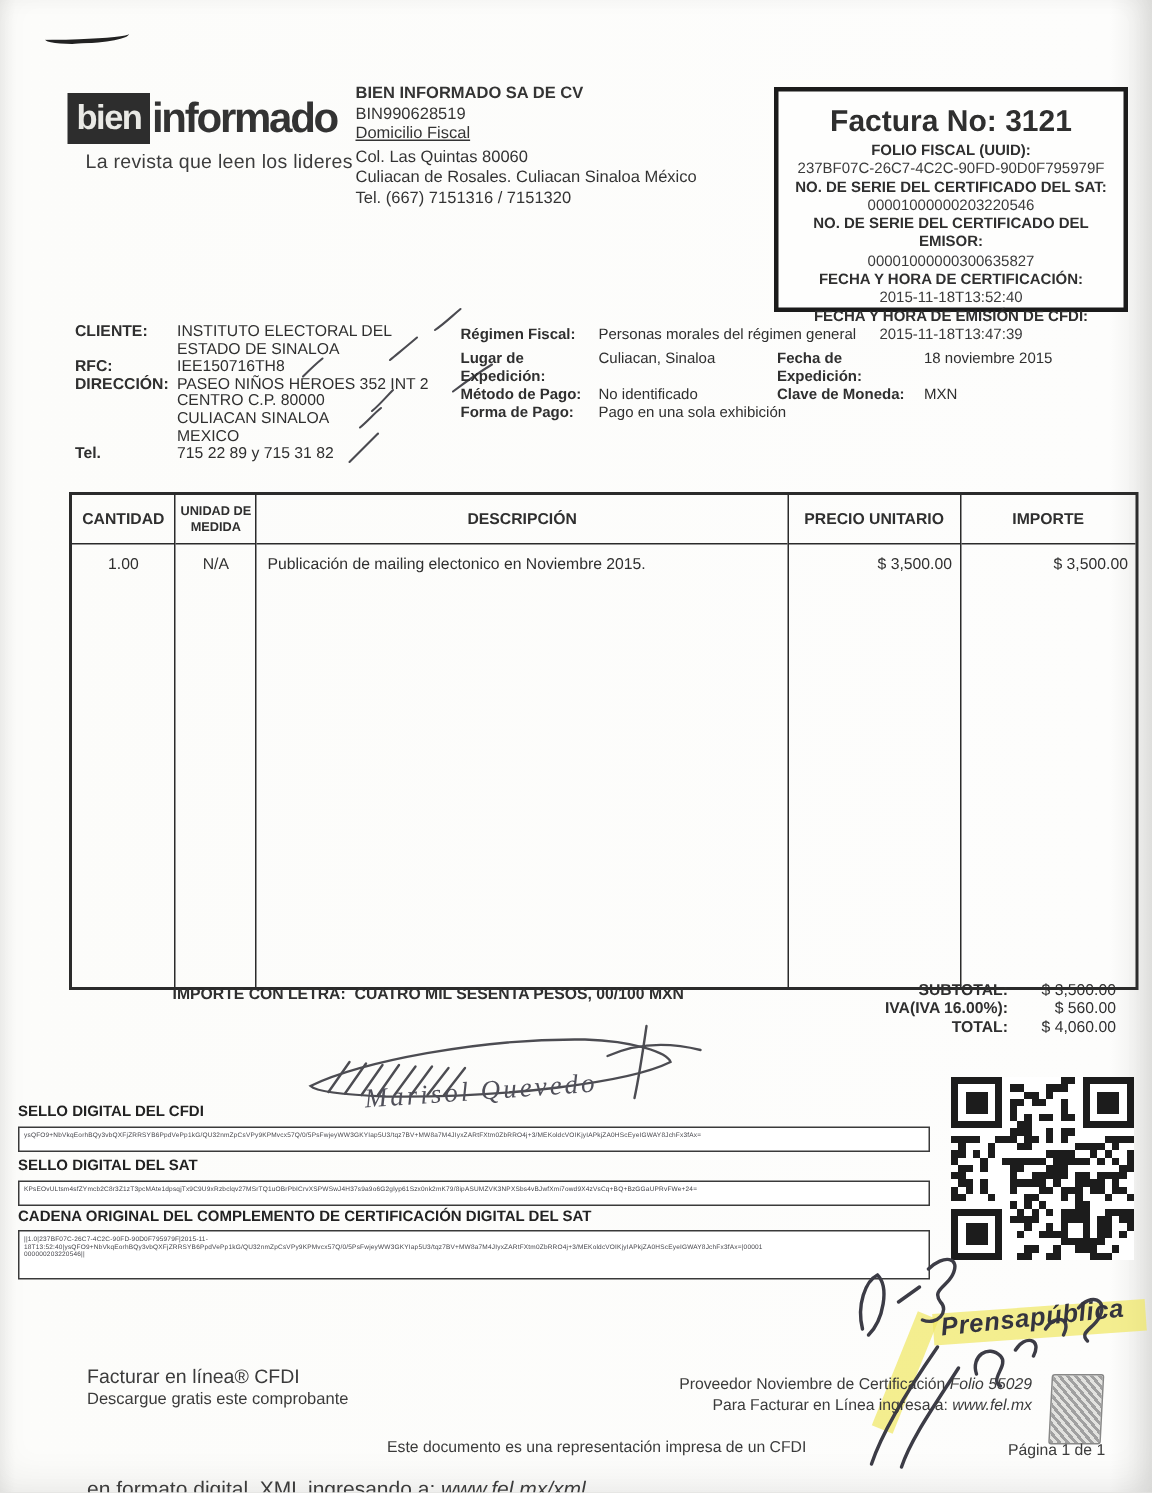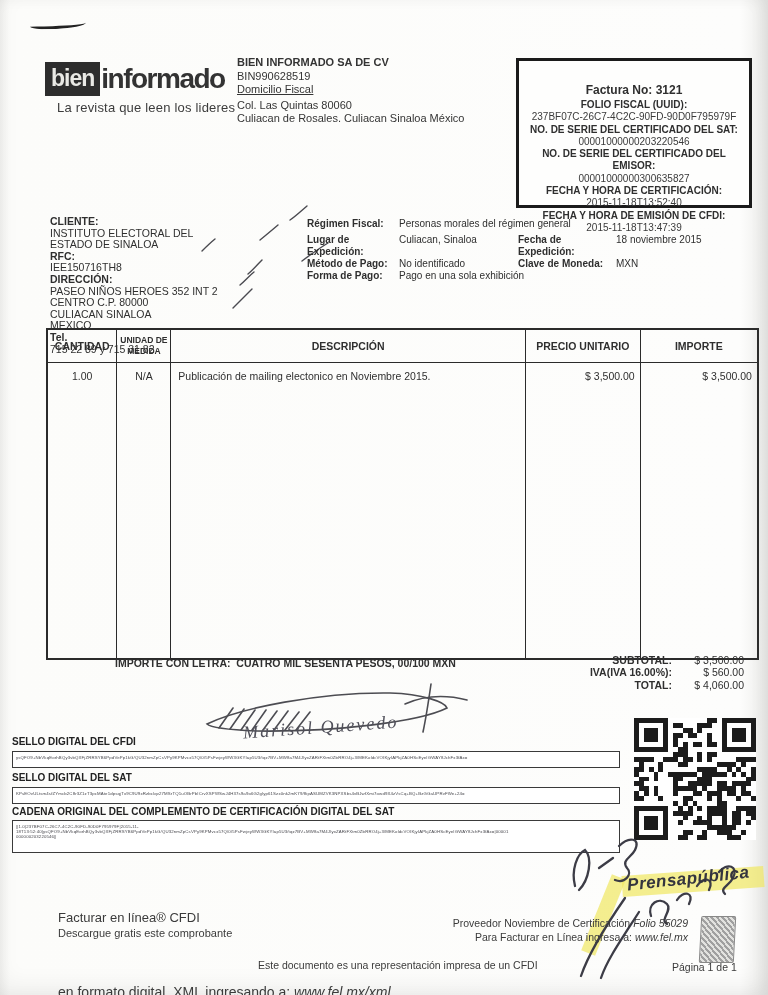--- a/index.html
+++ b/index.html
@@ -14,26 +14,26 @@
   
   .scan-dash{left:30px;top:20px;width:56px;height:6px;border-bottom:3px solid #222;border-radius:0 0 60% 40%;transform:rotate(-2deg);}
   .logo-row{left:45px;top:62px;display:flex;align-items:center;}
   .logo-bien{background:#2d2d2d;color:#e9e9e5;font-weight:bold;font-size:23px;letter-spacing:-1px;padding:3px 6px 4px 6px;}
   .logo-informado{font-weight:bold;font-size:28px;letter-spacing:-1.5px;color:#333;margin-left:1px;}
   .logo-tagline{left:57px;top:100px;font-size:13px;color:#3c3c3c;letter-spacing:.2px;}
   .company{left:237px;top:56px;font-size:11px;line-height:13.5px;color:#343434;}
   .company .bold{font-weight:bold;}
   .company .under{text-decoration:underline;margin-bottom:2px;}
   .factura-box{left:516px;top:58px;width:226px;height:138px;border:3px solid #1b1b1b;background:#fefefd;text-align:center;padding:3px 2px;}
-  .factura-box .t{font-size:12px;font-weight:bold;margin:19px 0 2px 0;}
+  .factura-box .t{font-size:20px;font-weight:bold;margin:6px 0 2px 0;}
   .factura-box .l{font-size:10px;font-weight:bold;line-height:12.3px;}
   .factura-box .v{font-size:10px;line-height:12.3px;color:#3a3a3a;}
   
   .client{left:50px;top:216px;font-size:10.5px;line-height:11.6px;}
-  .client .row{display:flex;flex-direction:column;}
+  .client .row{display:flex;}
   .client .lab{width:68px;font-weight:bold;flex:none;}
   .fiscal{left:307px;top:218px;font-size:10px;line-height:12px;}
   .fiscal .row{display:flex;}
   .fiscal .lab{width:92px;font-weight:bold;flex:none;}
   .fiscal .gap{height:4px;}
   .fiscal2{left:518px;top:234px;font-size:10px;line-height:12px;}
   .fiscal2 .row{display:flex;}
   .fiscal2 .lab{width:98px;font-weight:bold;flex:none;}
   
   .items{left:46px;top:328px;width:709px;height:328px;border:2px solid #2b2b2b;display:flex;background:transparent;}
@@ -82,20 +82,21 @@
     <span class="logo-informado">informado</span>
   </div>
   <div class="abs logo-tagline">La revista que leen los lideres</div>
 
   <div class="abs company">
     <div class="bold">BIEN INFORMADO SA DE CV</div>
     <div>BIN990628519</div>
     <div class="under">Domicilio Fiscal</div>
     <div>Col. Las Quintas 80060</div>
     <div>Culiacan de Rosales. Culiacan Sinaloa México</div>
+    <div>Tel. (667) 7151316 / 7151320</div>
   </div>
 
   <div class="abs factura-box">
     <div class="t">Factura No: 3121</div>
     <div class="l">FOLIO FISCAL (UUID):</div>
     <div class="v">237BF07C-26C7-4C2C-90FD-90D0F795979F</div>
     <div class="l">NO. DE SERIE DEL CERTIFICADO DEL SAT:</div>
     <div class="v">00001000000203220546</div>
     <div class="l">NO. DE SERIE DEL CERTIFICADO DEL EMISOR:</div>
     <div class="v">00001000000300635827</div>

